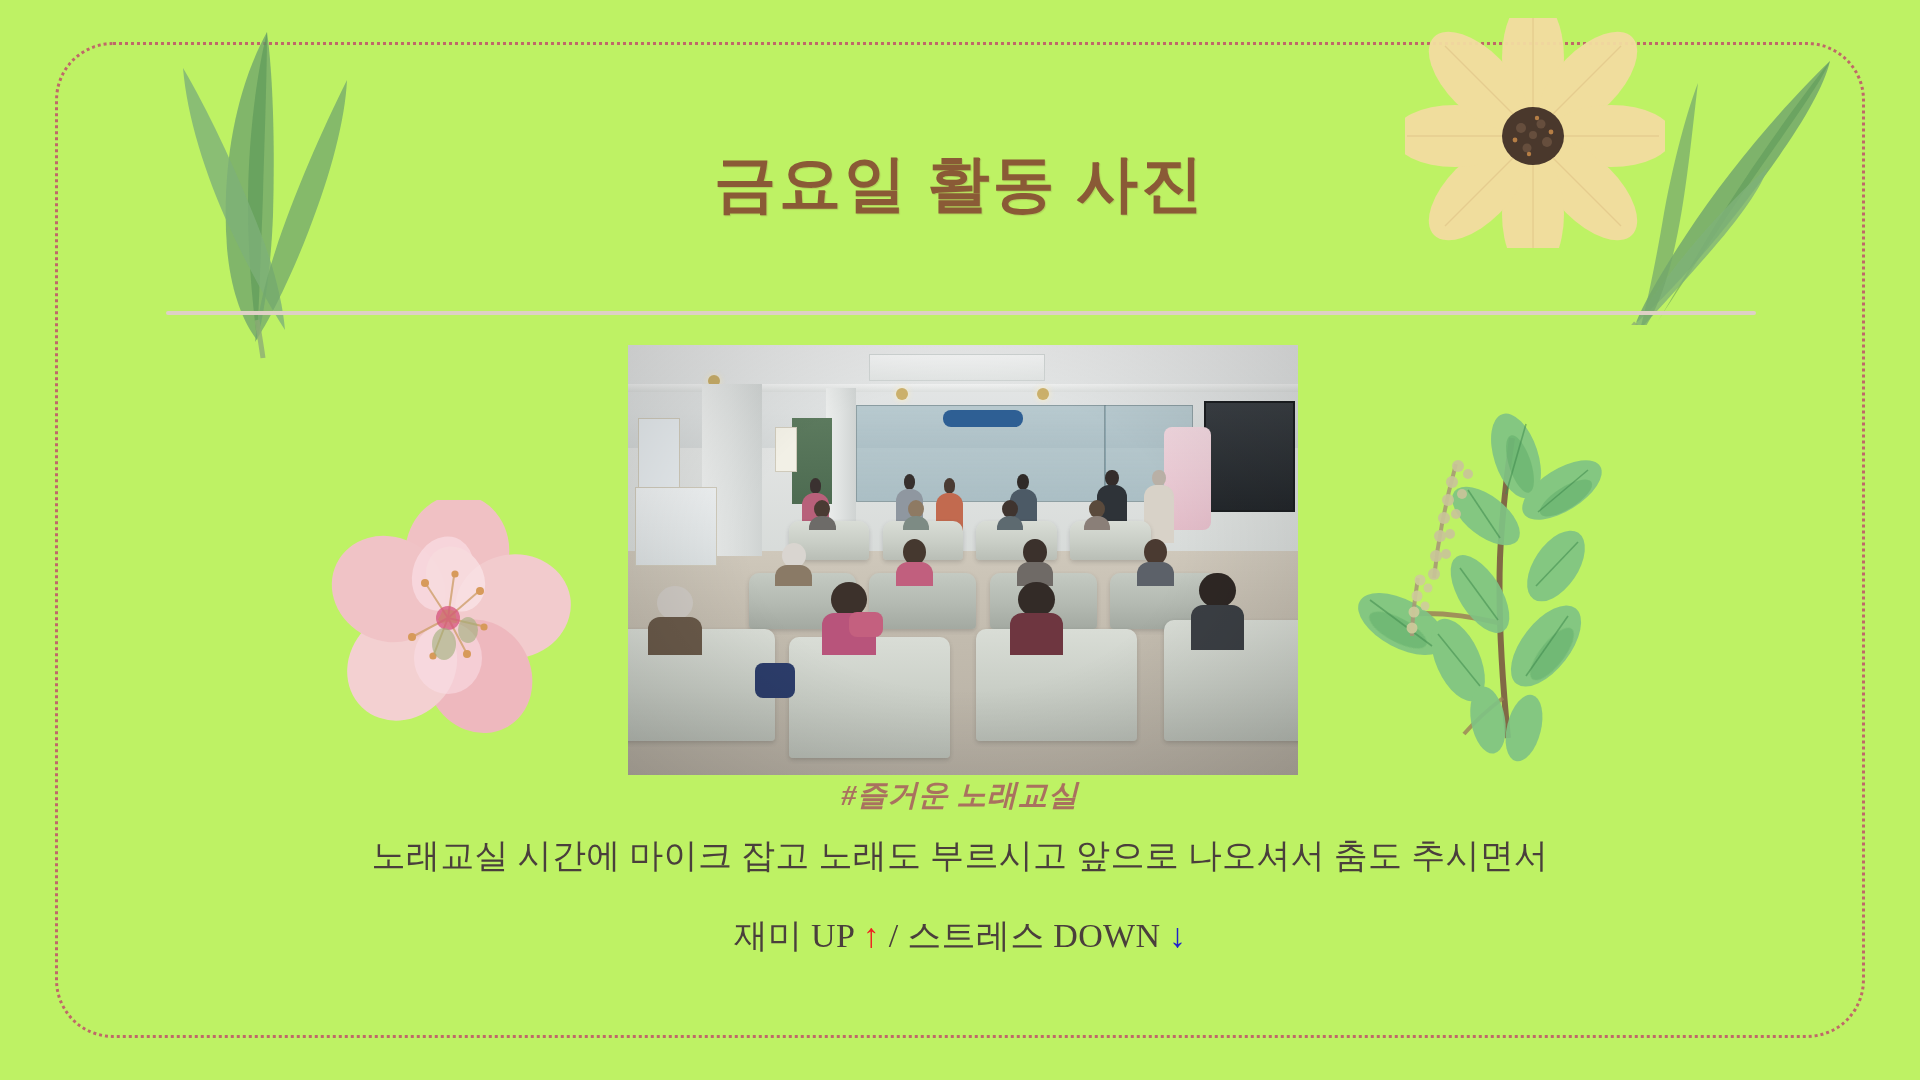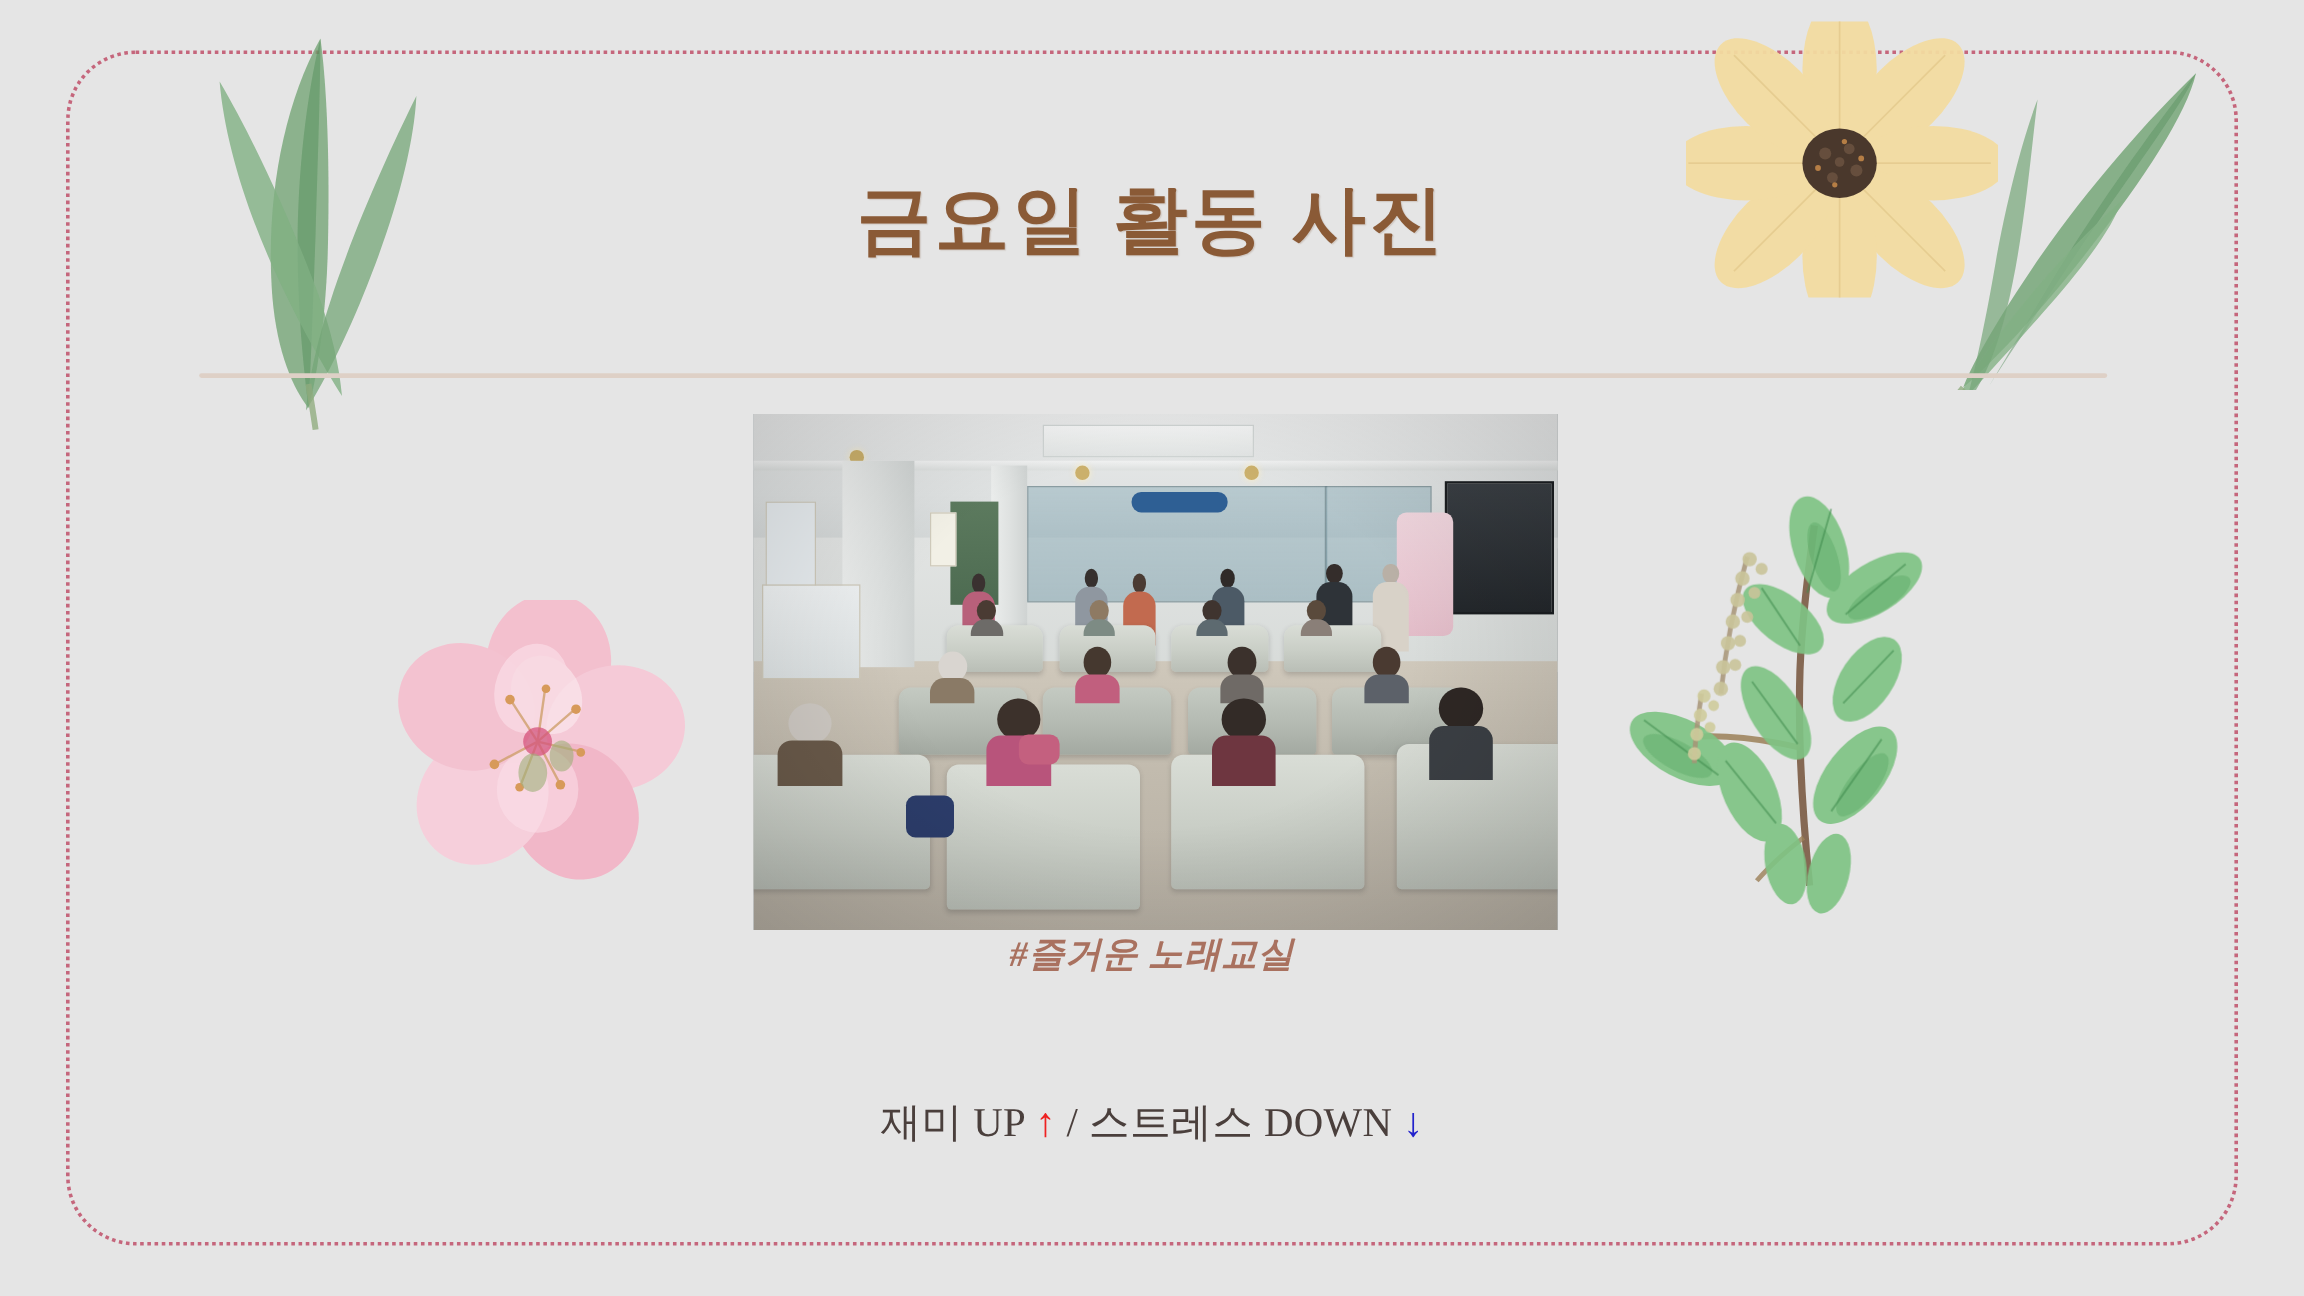--- a/index.html
+++ b/index.html
@@ -13,21 +13,21 @@
   body {
     background: #faf8f3;
     font-family: "Liberation Serif", "DejaVu Serif", serif;
     position: relative;
   }
 
   
   #page {
     position: absolute;
     inset: 0;
-    background: #e5e5e5;
+    background: #bef264;
   }
 
   #frame-border {
     position: absolute;
     left: 55px;
     top: 42px;
     right: 55px;
     bottom: 42px;
     border: 3px dotted #c0516a;
     border-radius: 58px;
@@ -485,18 +485,19 @@
 
       <div class="ph-fabric" style="left:19%;top:74%;width:6%;height:8%;background:#2c3d6b;"></div>
       <div class="ph-fabric" style="left:33%;top:62%;width:5%;height:6%;background:#c4607f;"></div>
 
       <div class="ph-vignette"></div>
     </div>
   </div>
 
   <div id="caption-tag">#즐거운 노래교실</div>
 
+  <div id="body-line-1">노래교실 시간에 마이크 잡고 노래도 부르시고 앞으로 나오셔서 춤도 추시면서</div>
 
   <div id="body-line-2">
     <span>재미 UP </span><span class="arrow-up">↑</span><span> / 스트레스 DOWN </span><span class="arrow-down">↓</span>
   </div>
 
 </div>
 
 </body></html>

